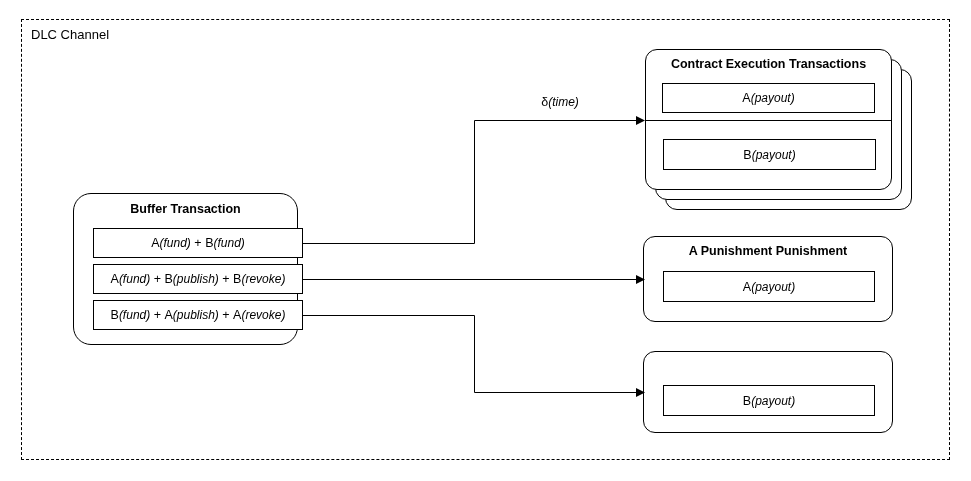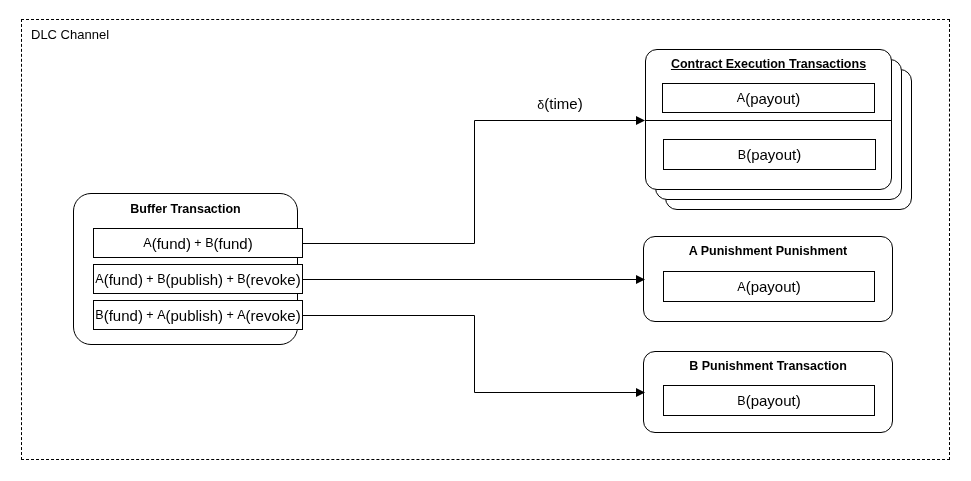--- a/index.html
+++ b/index.html
@@ -52,21 +52,21 @@
     border: 1px solid #000000;
     display: flex;
     align-items: center;
     justify-content: center;
     font-size: 12.5px;
     white-space: pre;
   }
   .slot span, .edge-label span { white-space: pre; }
 
   .seg-base { font-size: 12.5px; }
-  .seg-sub  { font-size: 15px; }
+  .seg-sub  { font-size: 12px; font-style: italic; }
 
   
   .buffer { border-radius: 18px; }
 
   
   .stack-layer {
     position: absolute;
     width: 247px; height: 141px;
     background: #ffffff;
     border: 1px solid #000000;
@@ -107,40 +107,39 @@
 <div class="canvas">
 
   <div class="outer">
     <div class="outer-label">DLC Channel</div>
   </div>
 
   <div class="stack-layer" style="left:665px; top:69px;"></div>
   <div class="stack-layer" style="left:655px; top:59px;"></div>
 
   <div class="box" style="left:645px; top:49px; width:247px; height:141px;">
-    <div class="box-title" style="padding-top:7px;text-decoration:underline;">Contract Execution Transactions</div>
+    <div class="box-title" style="padding-top:7px;">Contract Execution Transactions</div>
     <div class="slot" style="left:16px; top:33px; width:213px; height:30px;"><span class="seg-base">A</span><span class="seg-sub">(payout)</span></div>
     <div class="cet-divider"></div>
     <div class="slot" style="left:17px; top:89px; width:213px; height:31px;"><span class="seg-base">B</span><span class="seg-sub">(payout)</span></div>
   </div>
 
   <div class="box buffer" style="left:73px; top:193px; width:225px; height:152px;">
     <div class="box-title">Buffer Transaction</div>
     <div class="slot" style="left:19px; top:34px; width:210px; height:30px;"><span class="seg-base">A</span><span class="seg-sub">(fund)</span><span class="seg-base"> + </span><span class="seg-base">B</span><span class="seg-sub">(fund)</span></div>
     <div class="slot" style="left:19px; top:70px; width:210px; height:30px;"><span class="seg-base">A</span><span class="seg-sub">(fund)</span><span class="seg-base"> + </span><span class="seg-base">B</span><span class="seg-sub">(publish)</span><span class="seg-base"> + </span><span class="seg-base">B</span><span class="seg-sub">(revoke)</span></div>
     <div class="slot" style="left:19px; top:106px; width:210px; height:30px;"><span class="seg-base">B</span><span class="seg-sub">(fund)</span><span class="seg-base"> + </span><span class="seg-base">A</span><span class="seg-sub">(publish)</span><span class="seg-base"> + </span><span class="seg-base">A</span><span class="seg-sub">(revoke)</span></div>
   </div>
 
   <div class="box" style="left:643px; top:236px; width:250px; height:86px;">
     <div class="box-title" style="padding-top:7px;">A Punishment Punishment</div>
     <div class="slot" style="left:19px; top:34px; width:212px; height:31px;"><span class="seg-base">A</span><span class="seg-sub">(payout)</span></div>
   </div>
 
   <div class="box" style="left:643px; top:351px; width:250px; height:82px;">
-    <div class="box-title" style="padding-top:7px;">B Punishment Transaction</div>
     <div class="slot" style="left:19px; top:33px; width:212px; height:31px;"><span class="seg-base">B</span><span class="seg-sub">(payout)</span></div>
   </div>
 
   <svg class="wires" viewBox="0 0 971 481" xmlns="http://www.w3.org/2000/svg">
     <path class="wire" d="M303 243.5 H474.5 V120.5 H636"></path>
     <polygon class="arrowhead" points="636,116 645,120.5 636,125"></polygon>
 
     <path class="wire" d="M303 279.5 H636"></path>
     <polygon class="arrowhead" points="636,275 645,279.5 636,284"></polygon>
 

